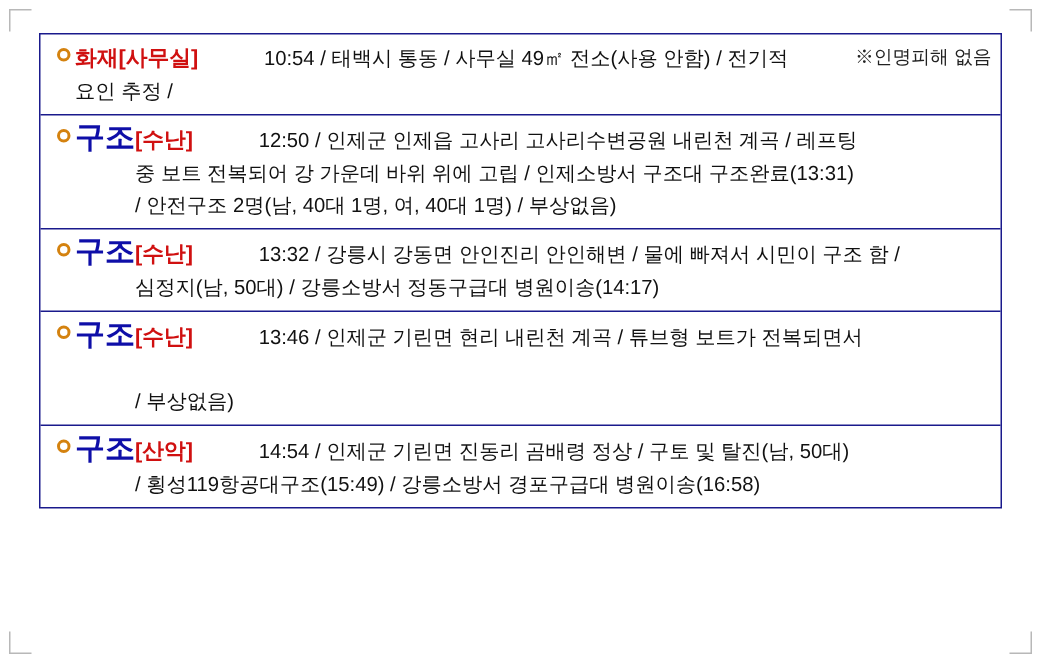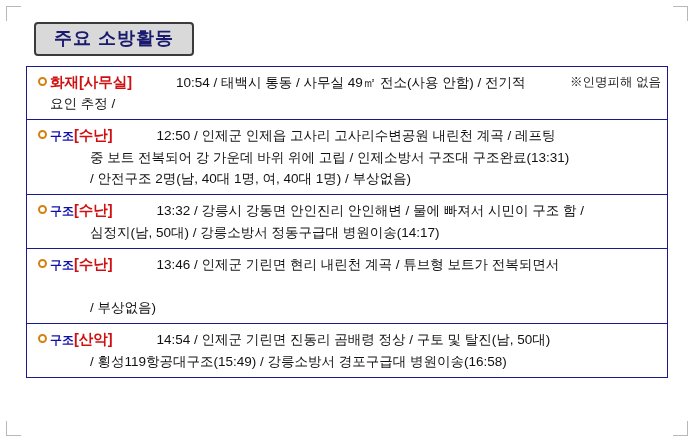--- a/index.html
+++ b/index.html
@@ -91,21 +91,21 @@
   .entry-body {
     flex: 1 1 auto;
     font-size: 13.5px;
     line-height: 21px;
     color: #111111;
     word-break: keep-all;
   }
   .entry-body .cat {
     font-weight: bold;
     color: #0e0ea8;
-    font-size: 12px;
+    font-size: 20px;
   }
   .entry-body .cat-red {
     font-weight: bold;
     color: #d01010;
     font-size: 14.5px;
   }
   .entry-body .sub-red {
     font-weight: bold;
     color: #d01010;
     font-size: 14.5px;
@@ -121,23 +121,20 @@
 </head>
 <body>
 
 <div class="corner tl"></div>
 <div class="corner tr"></div>
 <div class="corner bl"></div>
 <div class="corner br"></div>
 
 <div class="page">
 
-  <div class="title-banner">
-    <span class="title-text">주요 소방활동</span>
-  </div>
 
   <div class="list-box">
 
     <div class="entry">
       <div class="bullet"><span class="bullet-glyph"></span></div>
       <div class="entry-body">
         <span class="note">※인명피해 없음</span>
         <span class="cat-red">화재</span><span class="sub-red">[사무실]</span><span class="txt"> 10:54  /  태백시 통동  /  사무실 49㎡ 전소(사용 안함)  /  전기적 요인 추정  /</span><br>
       </div>
     </div>

